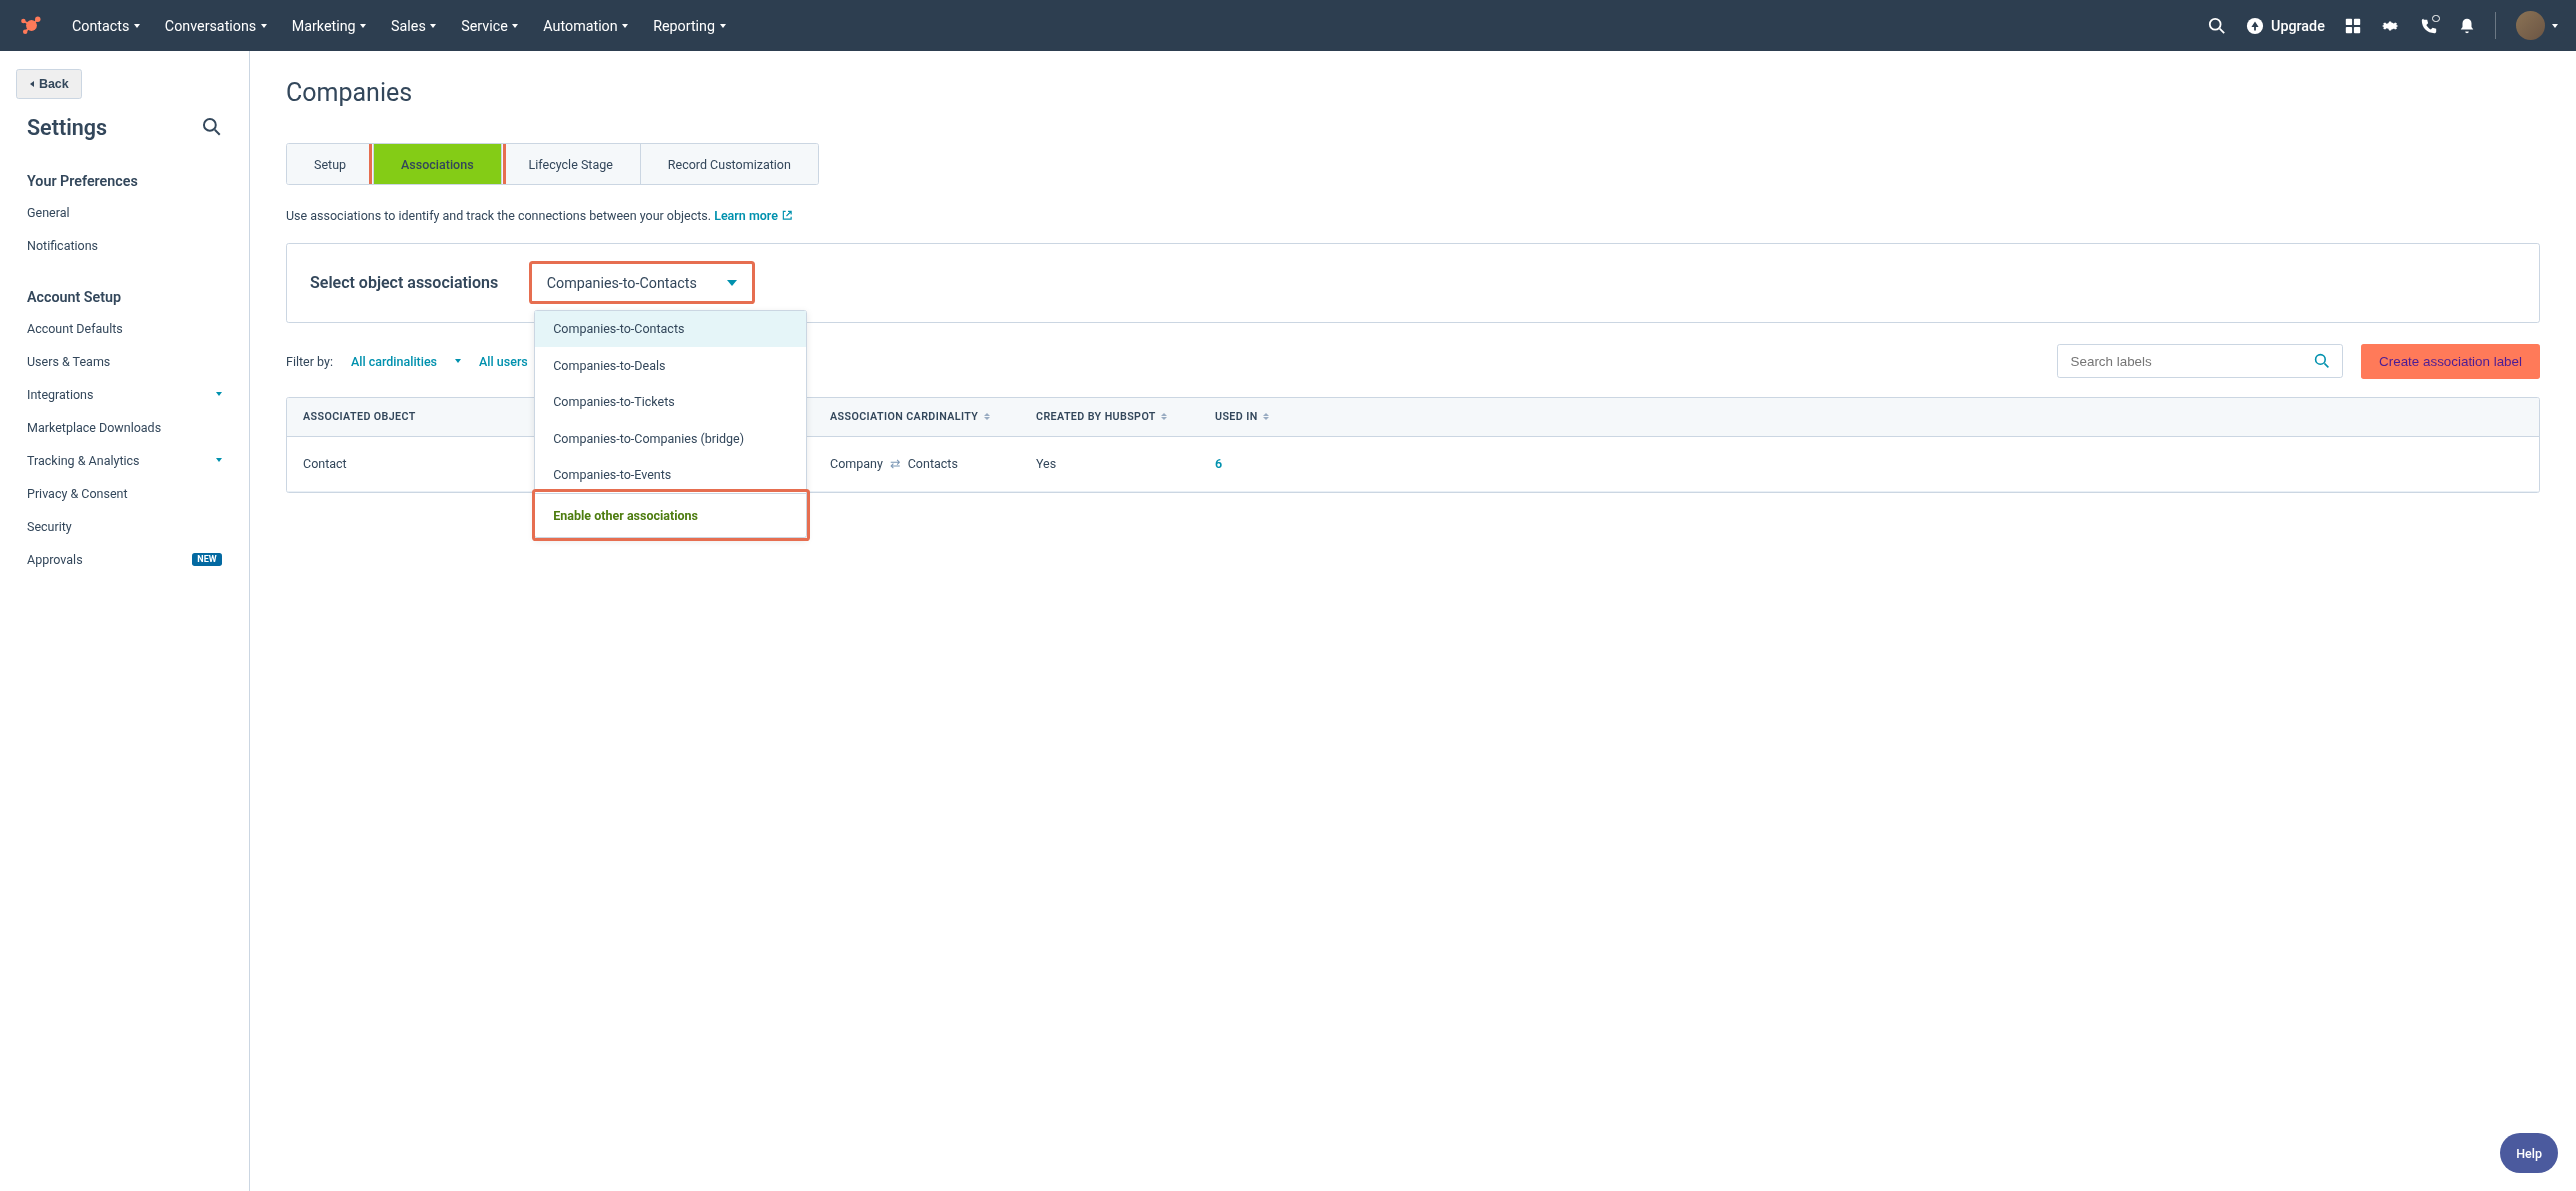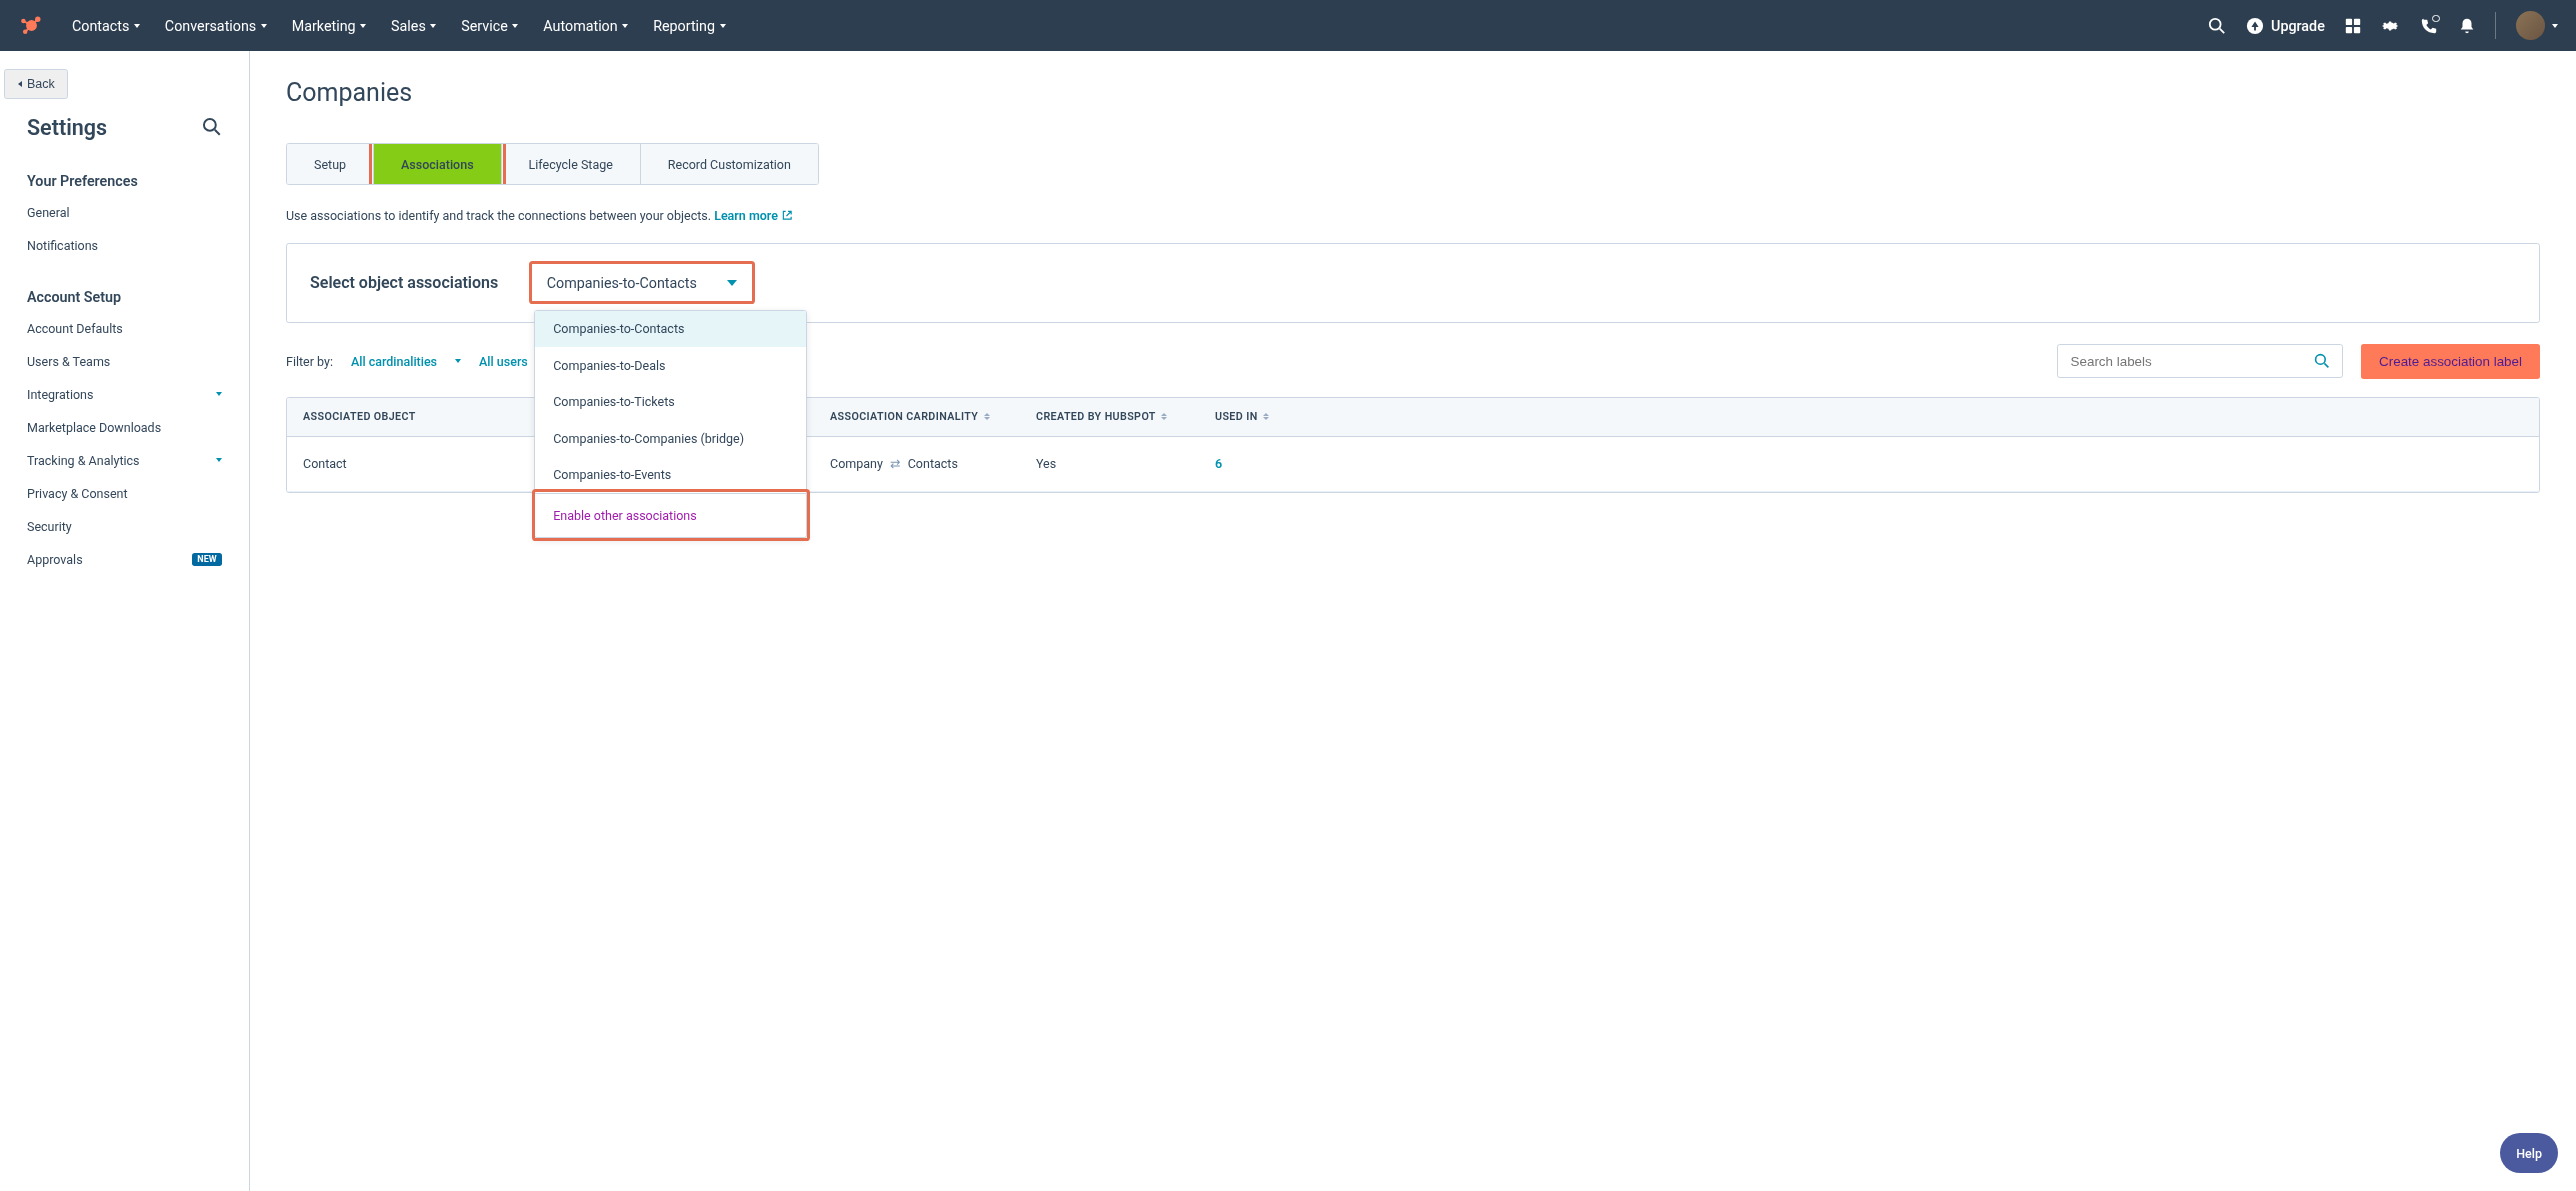--- a/index.html
+++ b/index.html
@@ -15,21 +15,21 @@
 .icon-btn { width: 18px; height: 18px; cursor: pointer; display: flex; align-items: center; justify-content: center; }
 .avatar { width: 29px; height: 29px; border-radius: 50%; background: linear-gradient(135deg, #8B7355, #6B5544); }
 .divider-v { width: 0.9px; height: 27px; background: rgba(255,255,255,0.3); }
 
 
 .layout { display: flex; height: calc(100vh - 51px); }
 .sidebar { width: 250px; border-right: 0.9px solid #cbd6e2; padding: 18px 0; overflow-y: auto; }
 .main { flex: 1; padding: 27px 36px; overflow-y: auto; position: relative; }
 
 
-.back-btn { display: inline-flex; align-items: center; gap: 5.4px; border: 0.9px solid #cbd6e2; border-radius: 2.7px; padding: 7.2px 12.5px; margin-left: 4px; font-size: 12.5px; font-weight: 400; cursor: pointer; color: #33475b; }
+.back-btn { display: inline-flex; align-items: center; gap: 5.4px; border: 0.9px solid #cbd6e2; border-radius: 2.7px; padding: 7.2px 12.5px; margin-left: 16px; font-size: 12.5px; font-weight: 700; cursor: pointer; color: #33475b; }
 
 
 .settings-header { display: flex; align-items: center; justify-content: space-between; padding: 0 27px; margin: 16px 0 25px; }
 .settings-title { font-size: 21.5px; font-weight: 600; }
 
 
 .sb-section-title { padding: 7.2px 27px; font-weight: 600; color: #33475b; font-size: 14.3px; }
 .sb-item { padding: 9px 27px; cursor: pointer; color: #33475b; display: flex; align-items: center; justify-content: space-between; }
 .new-badge { background: #0369a1; color: #fff; font-size: 9px; font-weight: 700; padding: 1.8px 5.4px; border-radius: 2.7px; }
 .sb-spacer { height: 19.7px; }
@@ -56,21 +56,21 @@
 .select-label { font-weight: 600; font-size: 16px; }
 .dropdown-wrap { position: relative; }
 .dropdown { display: flex; align-items: center; justify-content: space-between; gap: 27px; padding: 8px 12.5px; cursor: pointer; min-width: 215px; font-size: 14.3px; }
 .caret-down { width: 0; height: 0; border-left: 5.4px solid transparent; border-right: 5.4px solid transparent; border-top: 6.3px solid #0091ae; }
 
 
 .dd-menu { position: absolute; top: 43px; left: 0; background: #fff; border: 0.9px solid #cbd6e2; border-radius: 2.7px; box-shadow: 0 2.7px 7.2px rgba(0,0,0,0.1); min-width: 273px; z-index: 10; }
 .dd-item { padding: 10.7px 18px; cursor: pointer; }
 .dd-item.selected { background: #e5f5f8; }
 .dd-divider { border-top: 0.9px solid #cbd6e2; }
-.dd-enable { padding: 14.3px 18px; color: #a21caf; font-weight: 400; cursor: pointer; }
+.dd-enable { padding: 14.3px 18px; color: #4d7c0f; font-weight: 700; cursor: pointer; }
 .dd-enable-wrap { position: relative; }
 .dd-enable-wrap::after { content:""; position:absolute; inset:-3.6px; border:3.6px solid #e66e50; border-radius:3.6px; pointer-events:none; }
 
 
 .filter-row { display: flex; align-items: center; margin-bottom: 18px; gap: 18px; }
 .filter-label { color: #33475b; }
 .filter-dd { color: #0091ae; font-weight: 500; cursor: pointer; display: flex; align-items: center; gap: 18px; justify-content: center; }
 .filter-spacer { flex: 1; }
 .search-input { border: 0.9px solid #cbd6e2; border-radius: 2.7px; padding: 8px 12.5px; width: 286px; display: flex; align-items: center; justify-content: space-between; }
 .search-input input { border: none; outline: none; flex: 1; font-size: 13.4px; }

